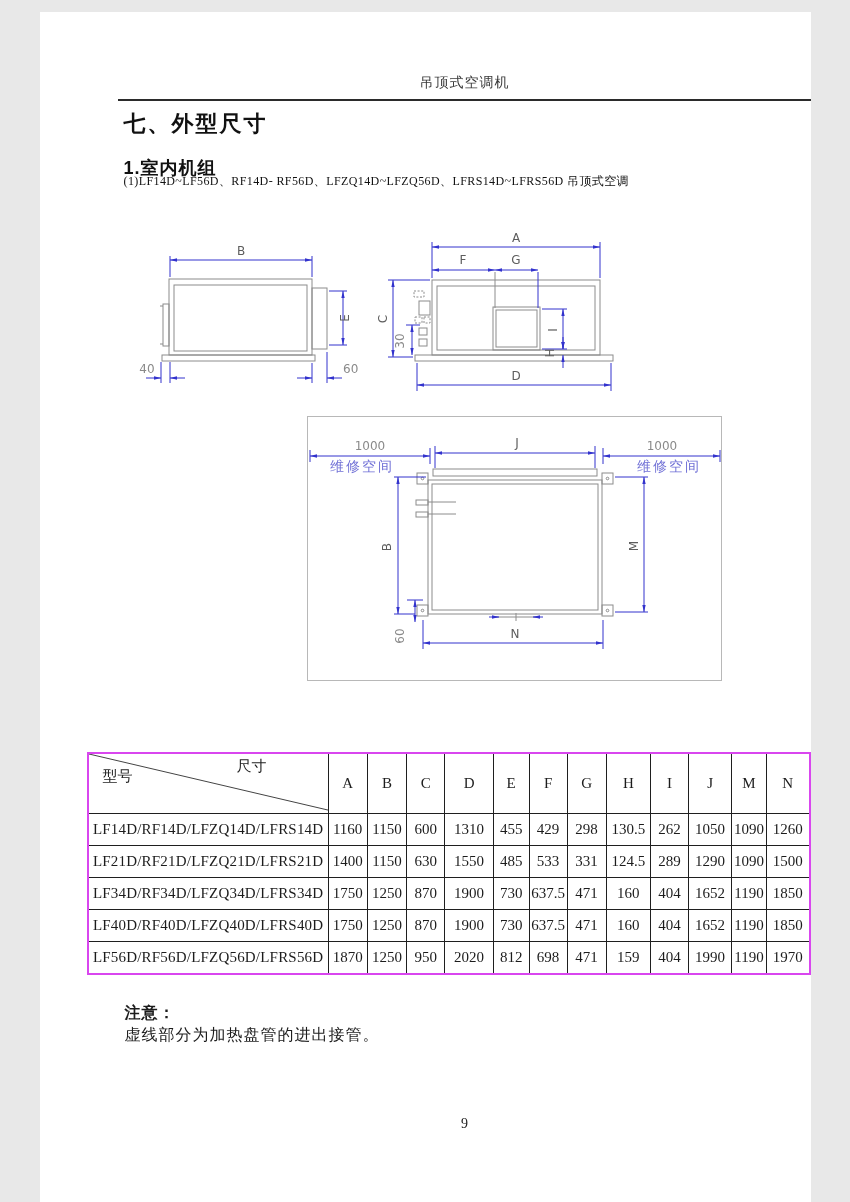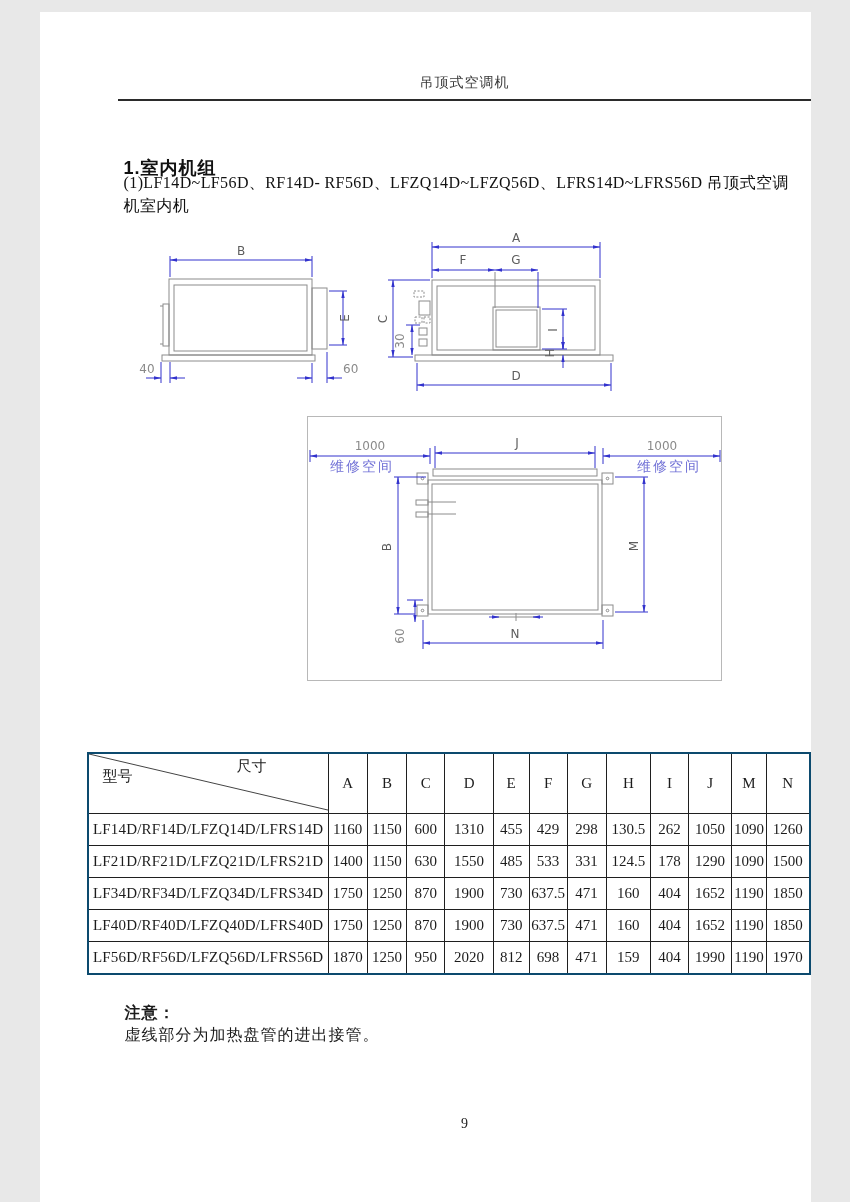--- a/index.html
+++ b/index.html
@@ -5,57 +5,57 @@
   html,body{margin:0;padding:0;background:#e8e8e8;}
   .page{position:relative;width:771px;height:1202px;background:#ffffff;margin:12px auto;
         font-family:"Liberation Serif", serif;color:#1c1c1c;overflow:hidden;}
   .abs{position:absolute;}
 
   .header-text{top:62px;left:0;width:850px;text-align:center;font-size:14px;color:#3a3a3a;letter-spacing:1px;}
   .header-rule{top:87px;left:78px;width:694px;height:2px;background:#2b2b2b;}
 
   .section-title{top:97px;left:84px;font-size:22px;font-weight:bold;font-family:"Liberation Sans",sans-serif;letter-spacing:2px;color:#111;}
   .subsection-title{top:144px;left:84px;font-size:18px;font-weight:bold;font-family:"Liberation Sans",sans-serif;letter-spacing:1px;color:#111;}
-  .para{left:84px;width:700px;font-size:16px;color:#111;letter-spacing:.4px;}
+  .para{left:84px;width:700px;font-size:12px;color:#111;letter-spacing:.4px;}
   .para.l1{top:161px;}
   .para.l2{top:184px;}
 
   svg text{font-family:"DejaVu Sans",sans-serif;}
   .obj{stroke:var(--obj,#8c8c8c);fill:none;stroke-width:1;}
   .objd{stroke:var(--obj,#8c8c8c);fill:none;stroke-width:1;stroke-dasharray:2,1.6;}
   .frame{stroke:#b8b8b8;fill:none;stroke-width:1;}
   .dim{stroke:var(--dim,#3232cd);fill:none;stroke-width:1;}
   .ltr{fill:#5d5d5d;font-size:12px;}
   .num{fill:#8a8a8a;font-size:12px;}
   .svc{fill:var(--svc,#7070d6);font-size:14px;letter-spacing:2px;}
 
-  table.dims{position:absolute;top:740px;left:47px;border-collapse:collapse;border:2px solid #0c4a6e;
+  table.dims{position:absolute;top:740px;left:47px;border-collapse:collapse;border:2px solid #d946ef;
              table-layout:fixed;font-size:15px;}
   table.dims td{border:1px solid #1f1f1f;text-align:center;padding:0;height:31px;overflow:hidden;white-space:nowrap;}
   table.dims tr.hd td{height:59px;}
   td.model{text-align:left;padding-left:5px;letter-spacing:.2px;}
   td.corner{position:relative;}
   .corner-top{position:absolute;top:3px;left:148px;font-size:15px;}
   .corner-bot{position:absolute;top:13px;left:14px;font-size:15px;}
 
   .note-title{top:991px;left:85px;font-size:16px;font-weight:bold;font-family:Liberation Serif, serif;letter-spacing:1px;}
   .note-body{top:1013px;left:85px;font-size:16px;letter-spacing:1px;}
   .page-num{top:1104px;left:0;width:850px;text-align:center;font-size:14px;color:#222;}
 </style>
 </head>
 <body>
 
 <div class="page">
 
   <div class="abs header-text">吊顶式空调机</div>
   <div class="abs header-rule"></div>
 
+  <div class="abs section-title">七、外型尺寸</div>
   <div class="abs subsection-title">1.室内机组</div>
   <div class="abs para l1">(1)LF14D~LF56D、RF14D- RF56D、LFZQ14D~LFZQ56D、LFRS14D~LFRS56D 吊顶式空调</div>
-  <div class="abs para l2">机室内机</div>
 
   <svg class="abs" style="top:212px;left:95px;" width="625" height="192" viewBox="95 212 625 192">
 
     <rect class="obj" x="129" y="267" width="143" height="76"></rect>
     <rect class="obj" x="134" y="273" width="133" height="66"></rect>
     <rect class="obj" x="122" y="343" width="153" height="6"></rect>
     <rect class="obj" x="123" y="292" width="6" height="42"></rect>
     <line class="obj" x1="120" y1="294" x2="123" y2="294"></line>
     <line class="obj" x1="120" y1="332" x2="123" y2="332"></line>
     <rect class="obj" x="272" y="276" width="15" height="61"></rect>
@@ -289,21 +289,21 @@
     <tr>
       <td class="model">LF21D/RF21D/LFZQ21D/LFRS21D</td>
       <td>1400</td>
       <td>1150</td>
       <td>630</td>
       <td>1550</td>
       <td>485</td>
       <td>533</td>
       <td>331</td>
       <td>124.5</td>
-      <td>178</td>
+      <td>289</td>
       <td>1290</td>
       <td>1090</td>
       <td>1500</td>
     </tr>
     <tr>
       <td class="model">LF34D/RF34D/LFZQ34D/LFRS34D</td>
       <td>1750</td>
       <td>1250</td>
       <td>870</td>
       <td>1900</td>

